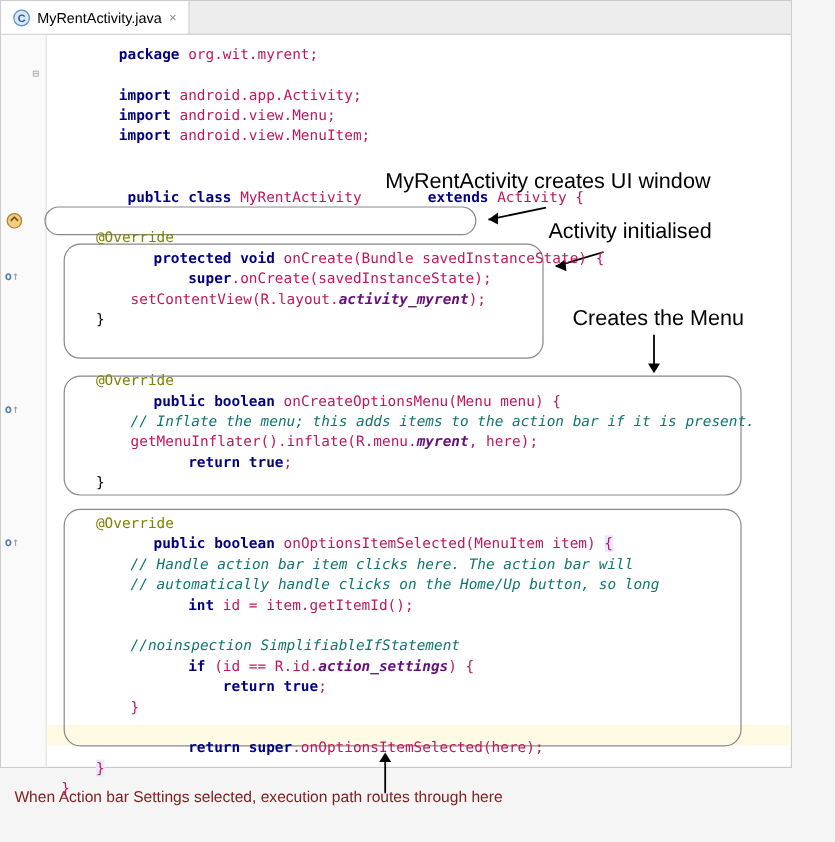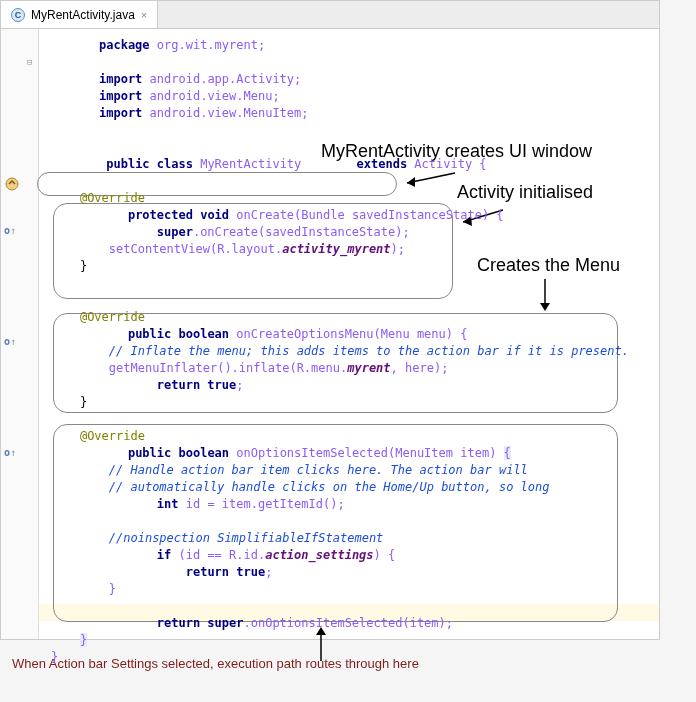--- a/index.html
+++ b/index.html
@@ -64,22 +64,22 @@
       font-family: "Menlo", "Consolas", monospace;
       font-size: 12px;
       line-height: 17px;
       position: relative;
       flex: 1;
     }
     .code-line { white-space: pre; }
     .kw { color: #000080; font-weight: bold; padding-left: 48px; }
     .ann { color: #808000; }
     .str { color: #660e7a; font-style: italic; font-weight: bold; }
-    .cmt { color: #1d4ed8; font-style: italic; }
-    .plain { color: #8b5cf6; }
+    .cmt { color: #0f766e; font-style: italic; }
+    .plain { color: #be185d; }
     .fold-outline {
       position: absolute;
       border: 1px solid #888;
       border-radius: 14px;
       pointer-events: none;
     }
     .annotation {
       position: absolute;
       font-family: "Helvetica Neue", -apple-system, sans-serif;
       font-size: 18px;
@@ -183,21 +183,21 @@
         <div class="code-line">    <span class="kw">public boolean </span><span class="plain">onOptionsItemSelected(MenuItem item) </span><span class="plain" style="background:#e8e8ff">{</span></div>
         <div class="code-line">        <span class="cmt">// Handle action bar item clicks here. The action bar will</span></div>
         <div class="code-line">        <span class="cmt">// automatically handle clicks on the Home/Up button, so long</span></div>
         <div class="code-line">        <span class="kw">int </span><span class="plain">id = item.getItemId();</span></div>
         <div class="code-line">&nbsp;</div>
         <div class="code-line">        <span class="cmt">//noinspection SimplifiableIfStatement</span></div>
         <div class="code-line">        <span class="kw">if </span><span class="plain">(id == R.id.</span><span class="str">action_settings</span><span class="plain">) {</span></div>
         <div class="code-line">            <span class="kw">return true</span><span class="plain">;</span></div>
         <div class="code-line">        <span class="plain">}</span></div>
         <div class="code-line">&nbsp;</div>
-        <div class="code-line">        <span class="kw">return super</span><span class="plain">.onOptionsItemSelected(item);</span></div>
+        <div class="code-line">        <span class="kw">return super</span><span class="plain">.onOptionsItemSelected(here);</span></div>
         <div class="code-line">    <span class="plain" style="background:#e8e8ff">}</span></div>
         <div class="code-line"><span class="plain">}</span></div>
       </div>
 
       <div class="annotation" style="top:114px; left:282px">MyRentActivity creates UI window</div>
       <div class="annotation" style="top:155px; left:418px">Activity initialised</div>
       <div class="annotation" style="top:228px; left:438px">Creates the Menu</div>
 
       <svg class="arrow-svg" style="top:140px; left:358px" width="60" height="30">
           <line x1="58" y1="4" x2="10" y2="14" stroke="#000" stroke-width="1.5"></line>

